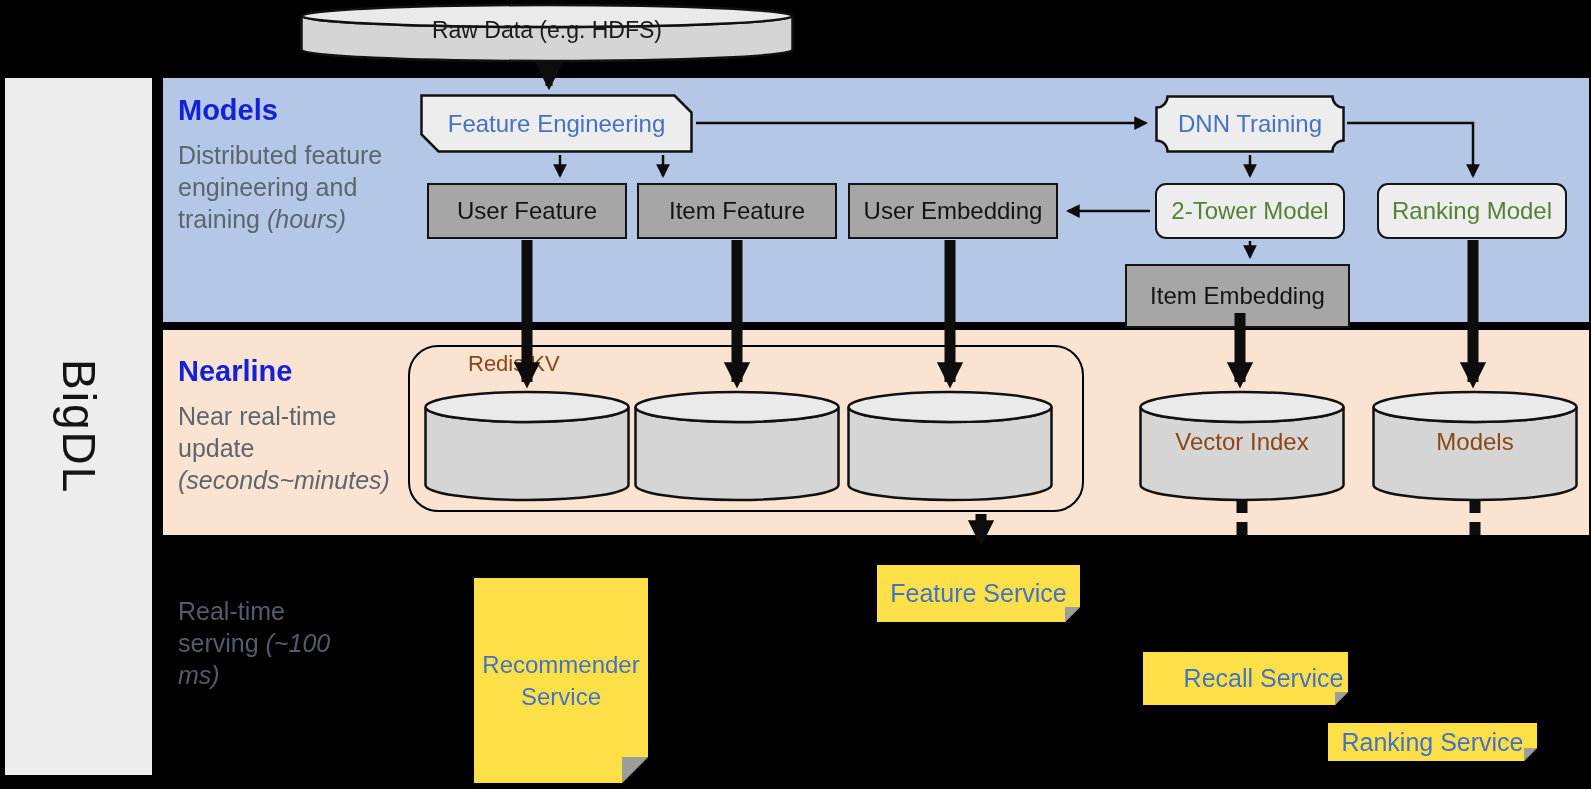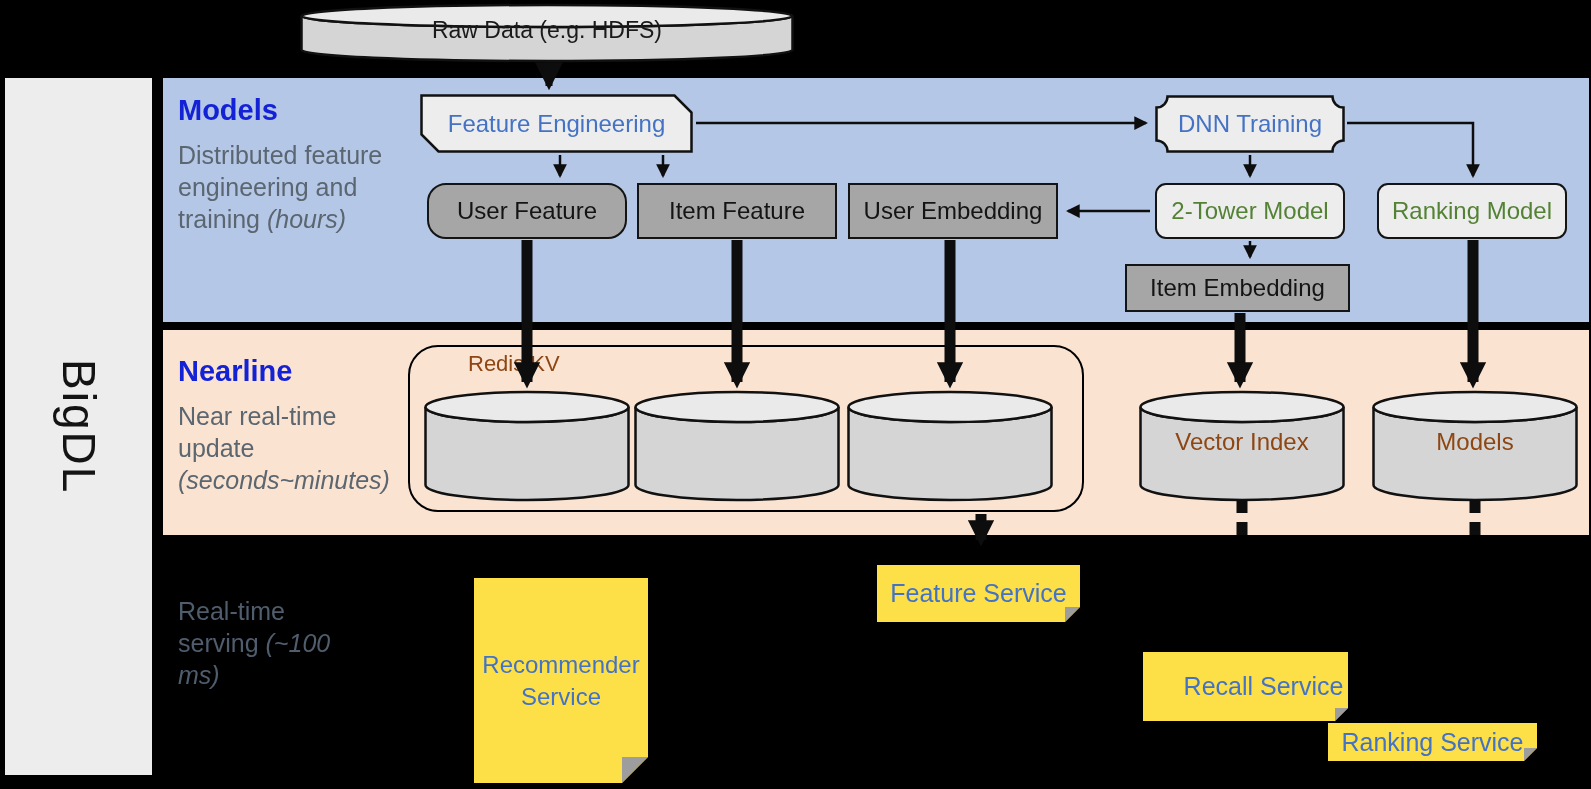--- a/index.html
+++ b/index.html
@@ -111,36 +111,36 @@
     <span class="lbl">Feature Engineering</span>
   </div>
 
   <div class="abs shape-node" style="left:1155px;top:95px;width:190px;height:58px;">
     <svg width="190" height="58">
       <path d="M12.5 1.5 L177.5 1.5 A11 11 0 0 0 188.5 12.5 L188.5 45.5 A11 11 0 0 0 177.5 56.5 L12.5 56.5 A11 11 0 0 0 1.5 45.5 L1.5 12.5 A11 11 0 0 0 12.5 1.5 Z" fill="#ededed" stroke="#111" stroke-width="2.5"></path>
     </svg>
     <span class="lbl">DNN Training</span>
   </div>
 
-  <div class="abs node box-dark" style="left:427px;top:183px;width:200px;height:56px;border-radius:19px;">
+  <div class="abs node box-dark" style="left:427px;top:183px;width:200px;height:56px;">
     <span>User Feature</span>
   </div>
   <div class="abs node box-dark" style="left:637px;top:183px;width:200px;height:56px;">
     <span>Item Feature</span>
   </div>
   <div class="abs node box-dark" style="left:848px;top:183px;width:210px;height:56px;">
     <span>User Embedding</span>
   </div>
   <div class="abs node box-round" style="left:1155px;top:183px;width:190px;height:56px;">
     <span>2-Tower Model</span>
   </div>
   <div class="abs node box-round" style="left:1377px;top:183px;width:190px;height:56px;">
     <span>Ranking Model</span>
   </div>
-  <div class="abs node box-dark" style="left:1125px;top:264px;width:225px;height:48px;">
+  <div class="abs node box-dark" style="left:1125px;top:264px;width:225px;height:64px;">
     <span>Item Embedding</span>
   </div>
 
   <div id="redis-container" class="abs"></div>
   <div id="redis-label" class="abs">Redis KV</div>
 
   <div class="abs shape-node cyl" style="left:424px;top:390px;width:206px;height:112px;">
     <svg width="206" height="112">
       <path d="M1.5 17 L1.5 95 A101.5 15 0 0 0 204.5 95 L204.5 17 A101.5 15 0 0 1 1.5 17 Z" fill="#d5d5d5" stroke="#111" stroke-width="2.5"></path>
       <ellipse cx="103" cy="17" rx="101.5" ry="15" fill="#eaeaea" stroke="#111" stroke-width="2.5"></ellipse>
@@ -175,21 +175,21 @@
   </div>
 
   <div id="recommender-service" class="abs doc" style="left:474px;top:578px;width:174px;height:205px;">
     <span>Recommender Service</span>
     <div class="fold"></div>
   </div>
   <div id="feature-service" class="abs doc" style="left:877px;top:565px;width:203px;height:57px;">
     <span>Feature Service</span>
     <div class="fold"></div>
   </div>
-  <div id="recall-service" class="abs doc" style="left:1143px;top:652px;width:205px;height:69px;padding-left:36px;">
+  <div id="recall-service" class="abs doc" style="left:1143px;top:652px;width:205px;height:53px;padding-left:36px;">
     <span>Recall Service</span>
     <div class="fold"></div>
   </div>
   <div id="ranking-service" class="abs doc" style="left:1328px;top:723px;width:209px;height:38px;">
     <span>Ranking Service</span>
     <div class="fold"></div>
   </div>
 
   <svg id="connectors" class="abs" width="1591" height="789">
     <defs>

